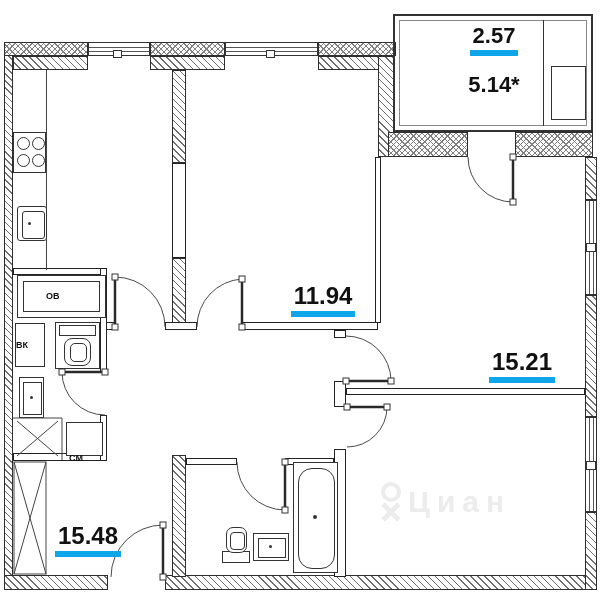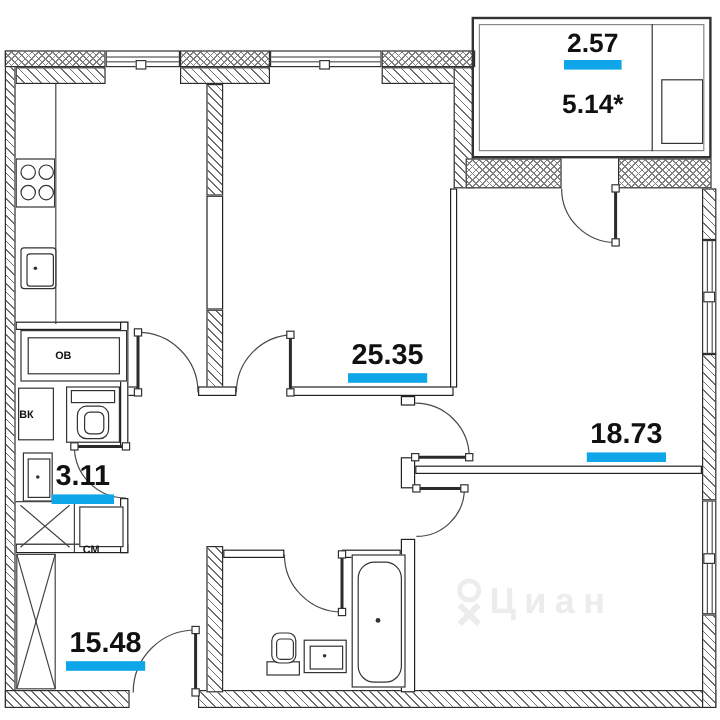--- a/index.html
+++ b/index.html
@@ -11,21 +11,21 @@
       background-image:repeating-linear-gradient(45deg,transparent 0,transparent 4px,#6e6e6e 4px,#6e6e6e 5px);}
   .hx{background-color:#fff;border:1px solid #2e2e2e;
       background-image:repeating-linear-gradient(45deg,transparent 0,transparent 3px,#808080 3px,#808080 4px),
                        repeating-linear-gradient(135deg,transparent 0,transparent 3px,#808080 3px,#808080 4px);}
   
   .pt{background:#fff;border:1px solid #222;}
   
   .fx{background:#fff;border:1px solid #333;}
   .wl{position:absolute;background:#555;}
   .lbl{position:absolute;color:#111;font-weight:600;font-size:24px;line-height:1.05;text-align:center;}
-  .lbl .u{display:inline-block;border-bottom:8px solid #0ea5e9;padding:0 3px 3px;}
+  .lbl .u{display:inline-block;border-bottom:6px solid #0ea5e9;padding:0 3px 3px;}
   .sm{position:absolute;color:#111;font-weight:700;font-size:9px;text-align:left;line-height:1;}
   .wm{position:absolute;left:378px;top:480px;display:flex;align-items:center;color:#ececec;}
   .wm-text{font-size:30px;font-weight:700;letter-spacing:7px;margin-left:4px;}
   svg.overlay{position:absolute;left:0;top:0;pointer-events:none;}
 </style>
 </head>
 <body>
 
 <div class="plan">
 
@@ -190,27 +190,24 @@
       <line x1="17" y1="421" x2="58" y2="456"></line>
       <line x1="58" y1="421" x2="17" y2="456"></line>
     </g>
   </svg>
 
   <div class="lbl" style="left:448px;top:24px;width:92px;font-size:22px;">
     <span class="u">2.57</span><br>
     <span style="display:inline-block;padding-top:17px;">5.14*</span>
   </div>
   <div class="lbl" style="left:287px;top:283px;width:72px;">
-    <span class="u">25.35</span>
+    <span class="u">11.94</span>
   </div>
   <div class="lbl" style="left:486px;top:349px;width:72px;">
-    <span class="u">18.73</span>
-  </div>
-  <div class="lbl" style="left:40px;top:384px;width:58px;">
-    <span class="u">3.11</span>
+    <span class="u">15.21</span>
   </div>
   <div class="lbl" style="left:52px;top:523px;width:72px;">
     <span class="u">15.48</span>
   </div>
 
   <div class="wm">
     <svg width="26" height="44" viewBox="0 0 26 44">
       <circle cx="13" cy="12" r="8" fill="none" stroke="#ececec" stroke-width="4"></circle>
       <path d="M5,24 L21,40 M21,24 L5,40" stroke="#ececec" stroke-width="5" fill="none"></path>
     </svg>

